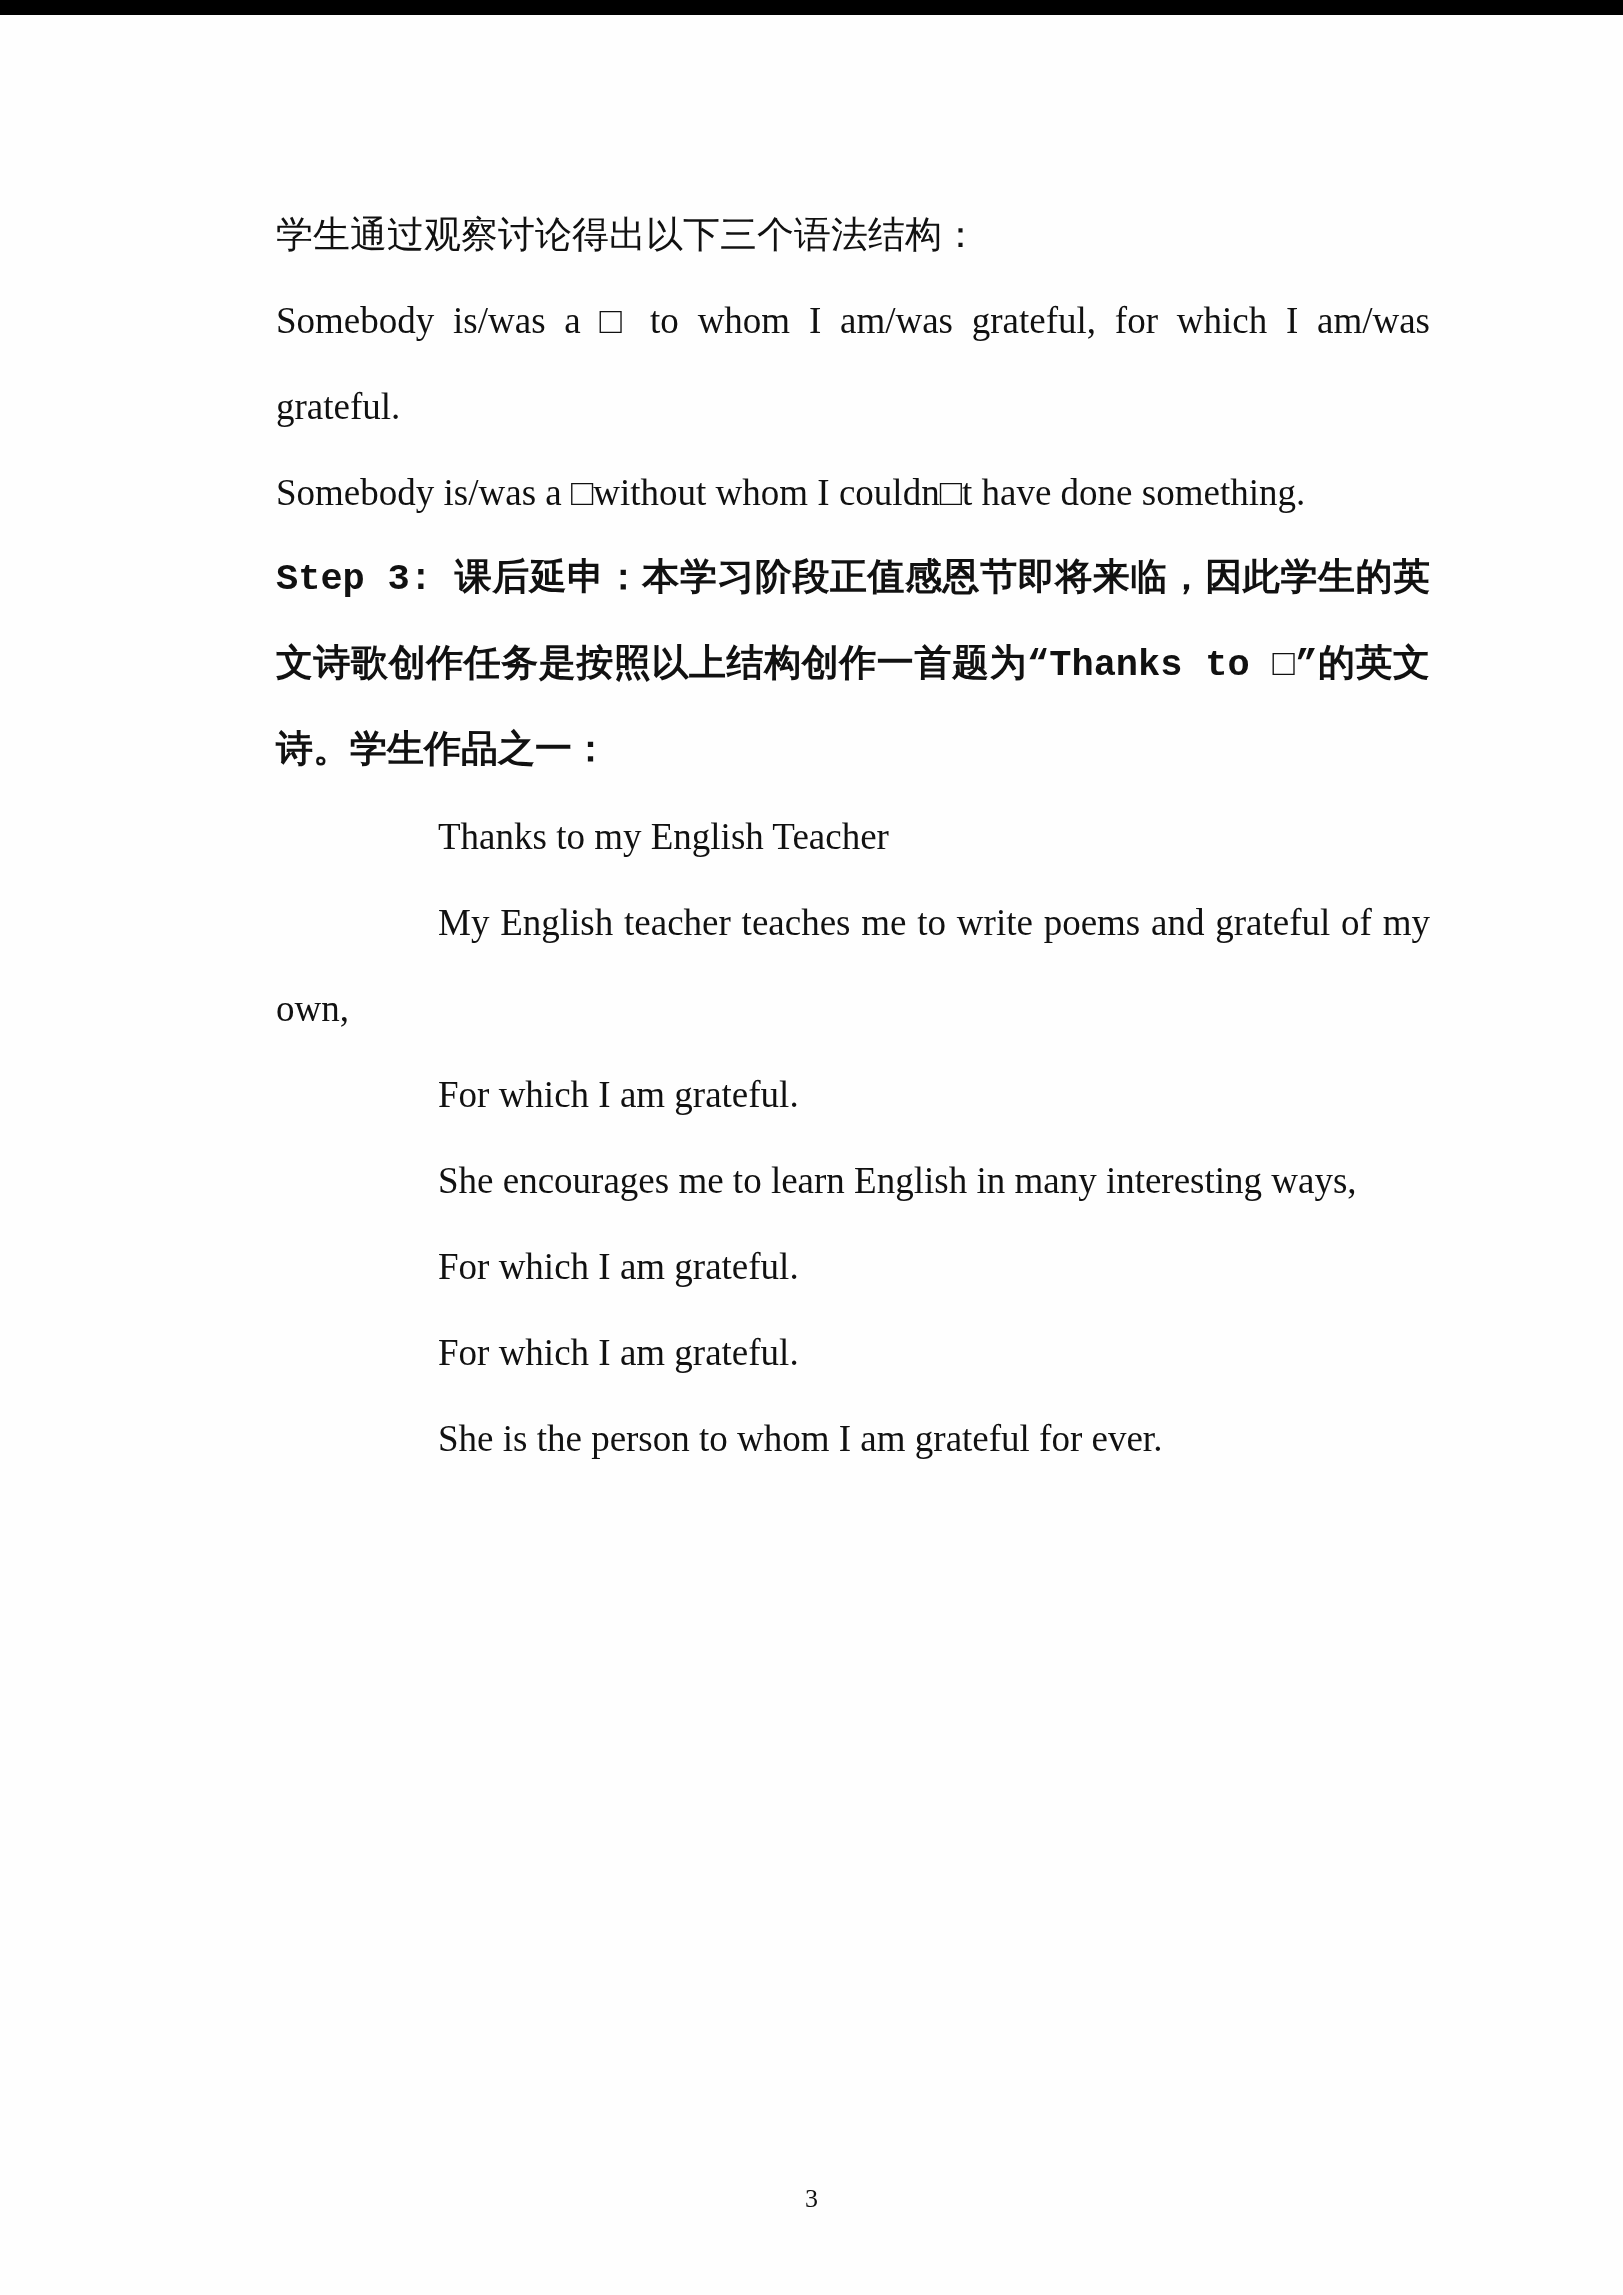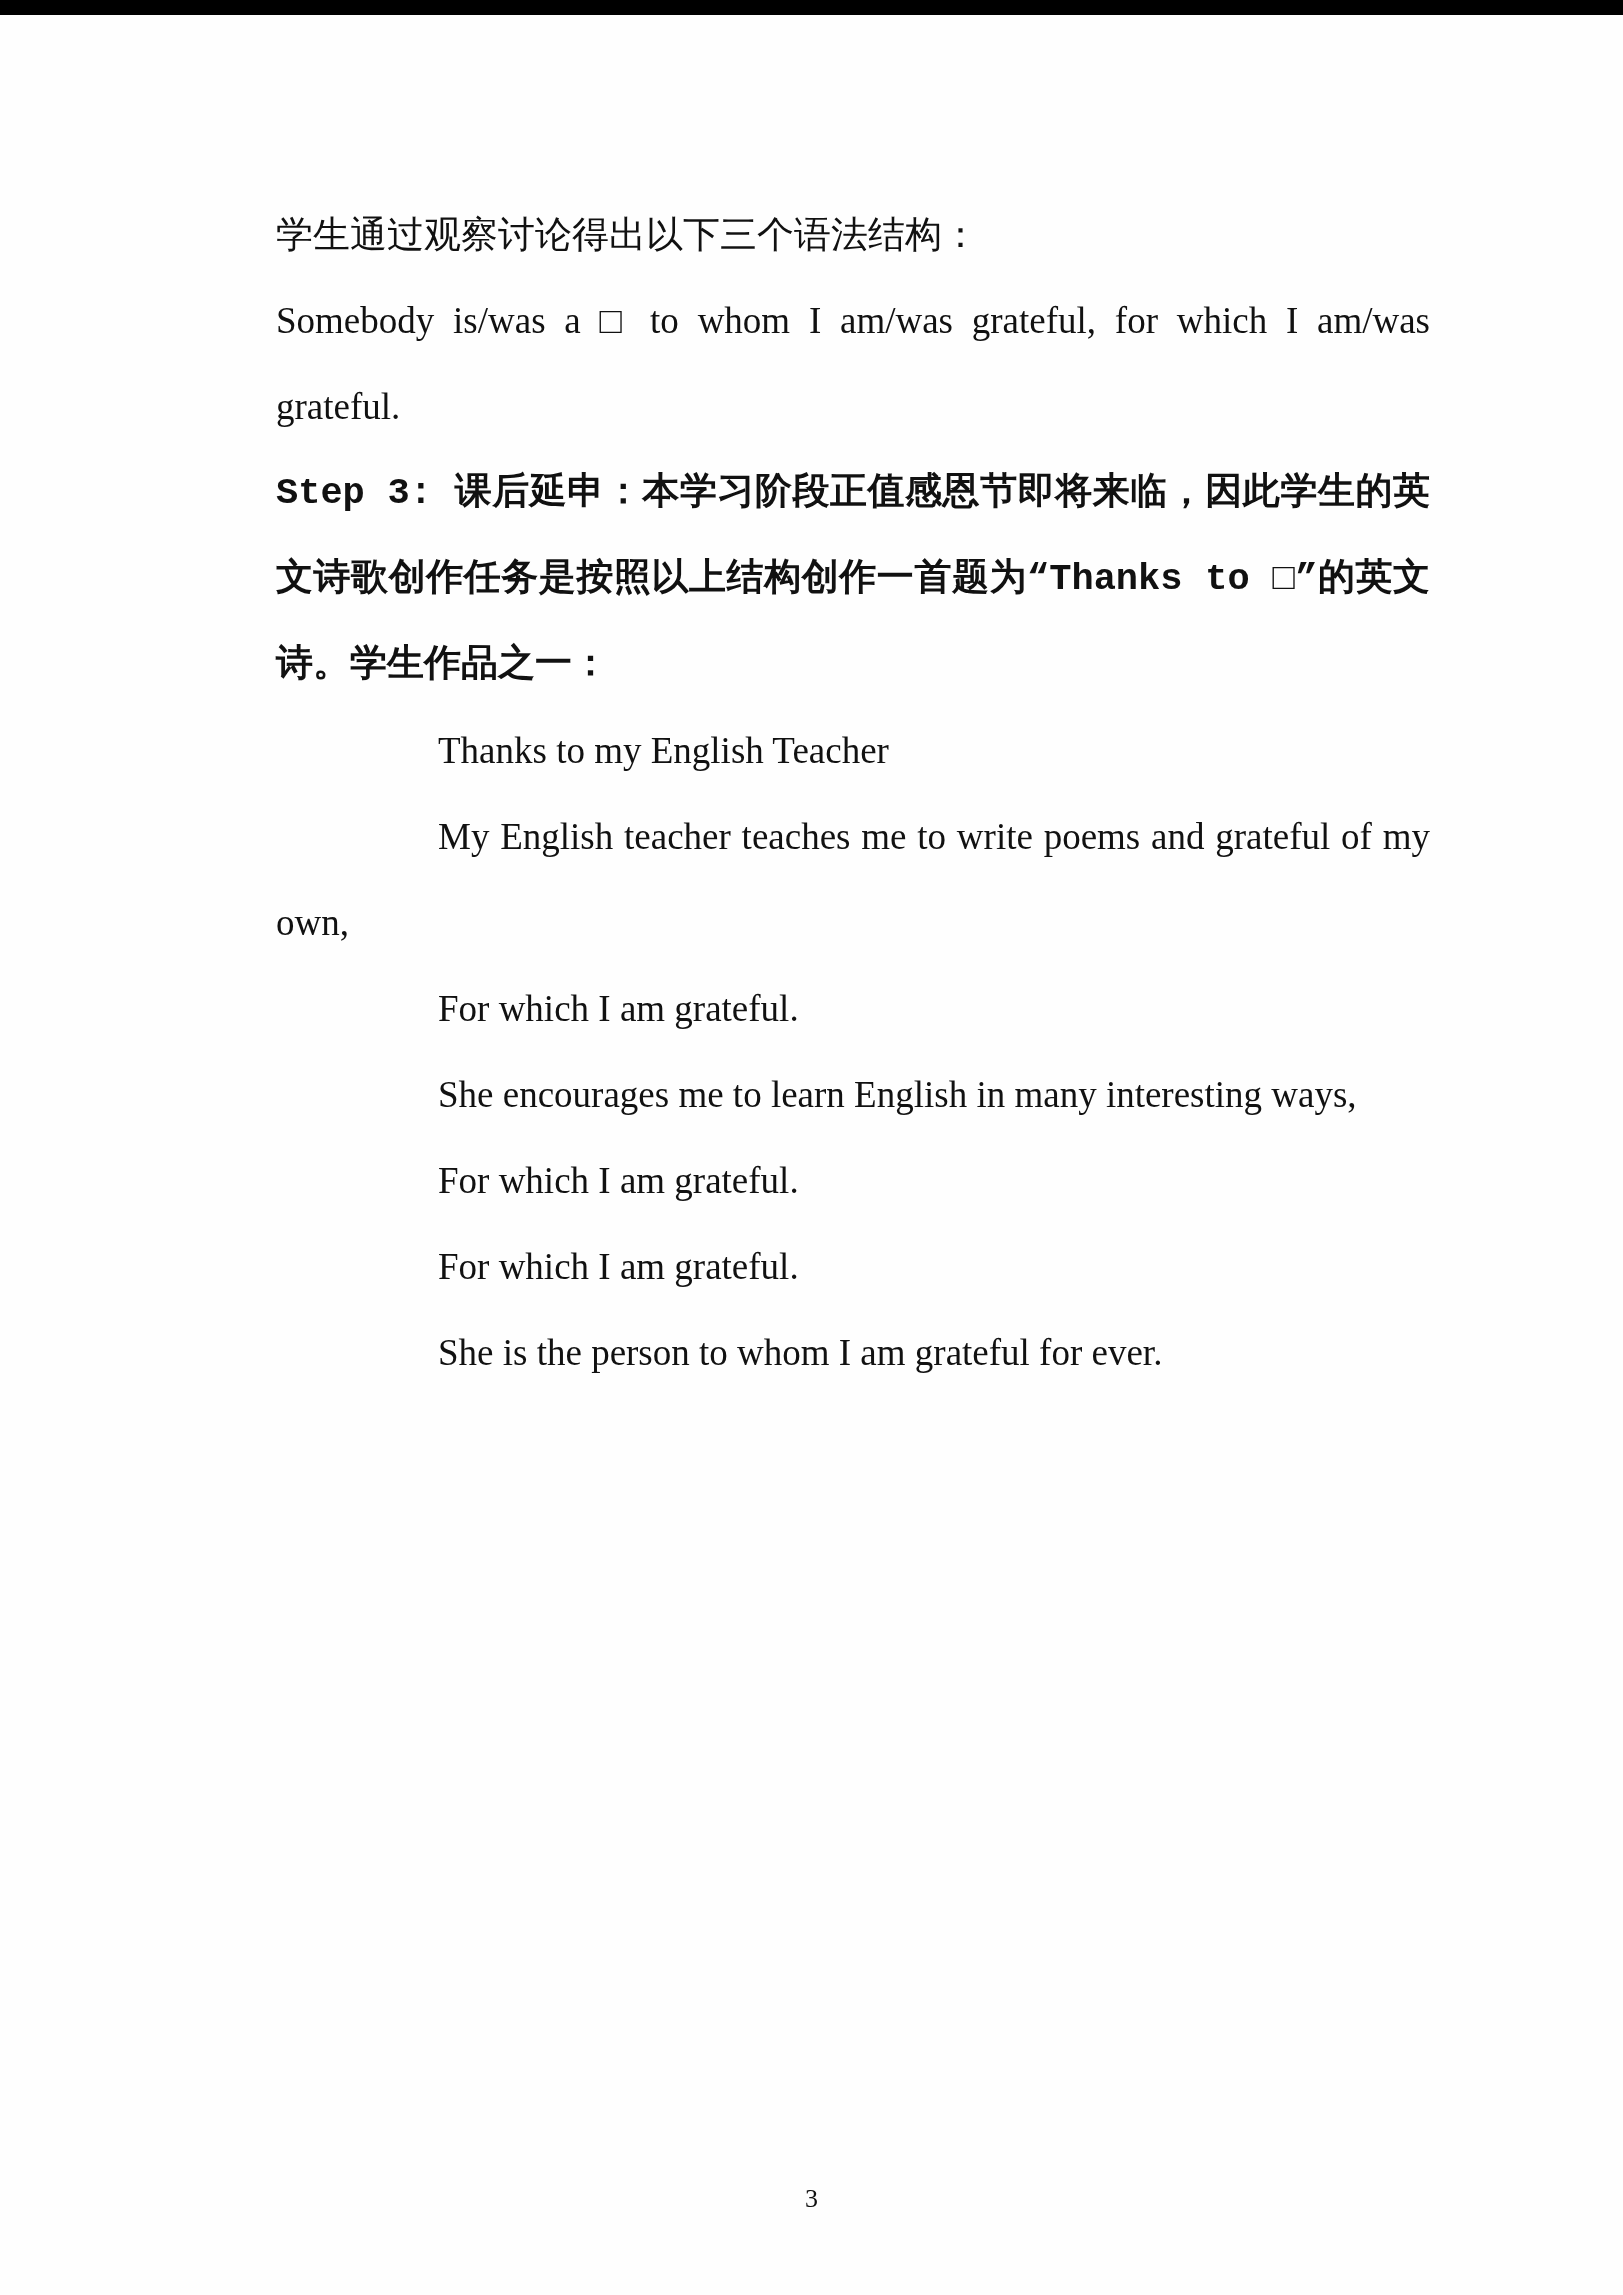--- a/index.html
+++ b/index.html
@@ -55,20 +55,21 @@
 
 <div class="page">
   <div class="top-bar"></div>
 
   <div class="content">
     <p>学生通过观察讨论得出以下三个语法结构：</p>
 
 
     <p class="justify">Somebody is/was a □ to whom I am/was grateful, for which I am/was grateful.</p>
 
+    <p class="justify">Somebody is/was a □without whom I couldn□t have done something.</p>
 
     <p class="bold justify">Step 3: 课后延申：本学习阶段正值感恩节即将来临，因此学生的英文诗歌创作任务是按照以上结构创作一首题为“Thanks to □”的英文诗。学生作品之一：</p>
 
     <p class="indent">Thanks to my English Teacher</p>
 
     <p class="indent justify">My English teacher teaches me to write poems and grateful of my own,</p>
 
     <p class="indent">For which I am grateful.</p>
 
     <p class="indent">She encourages me to learn English in many interesting ways,</p>

